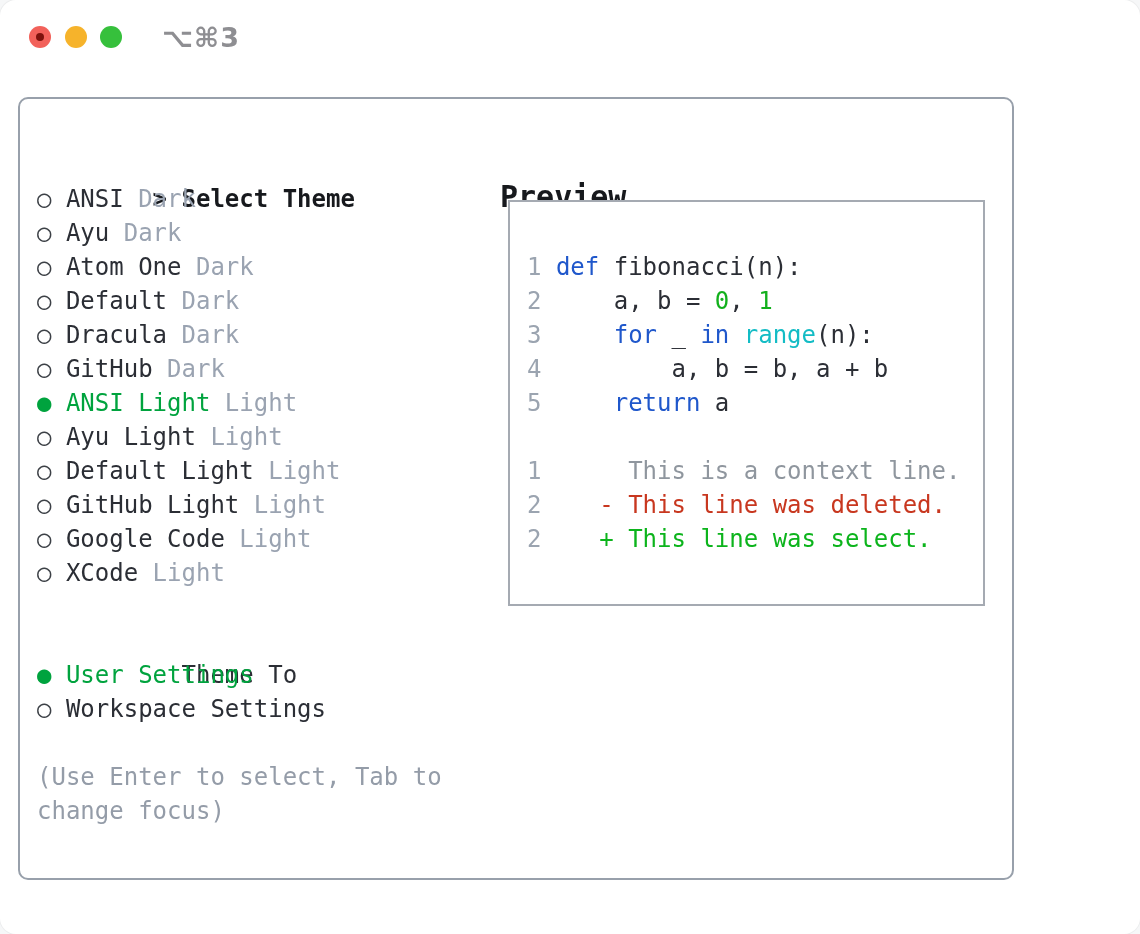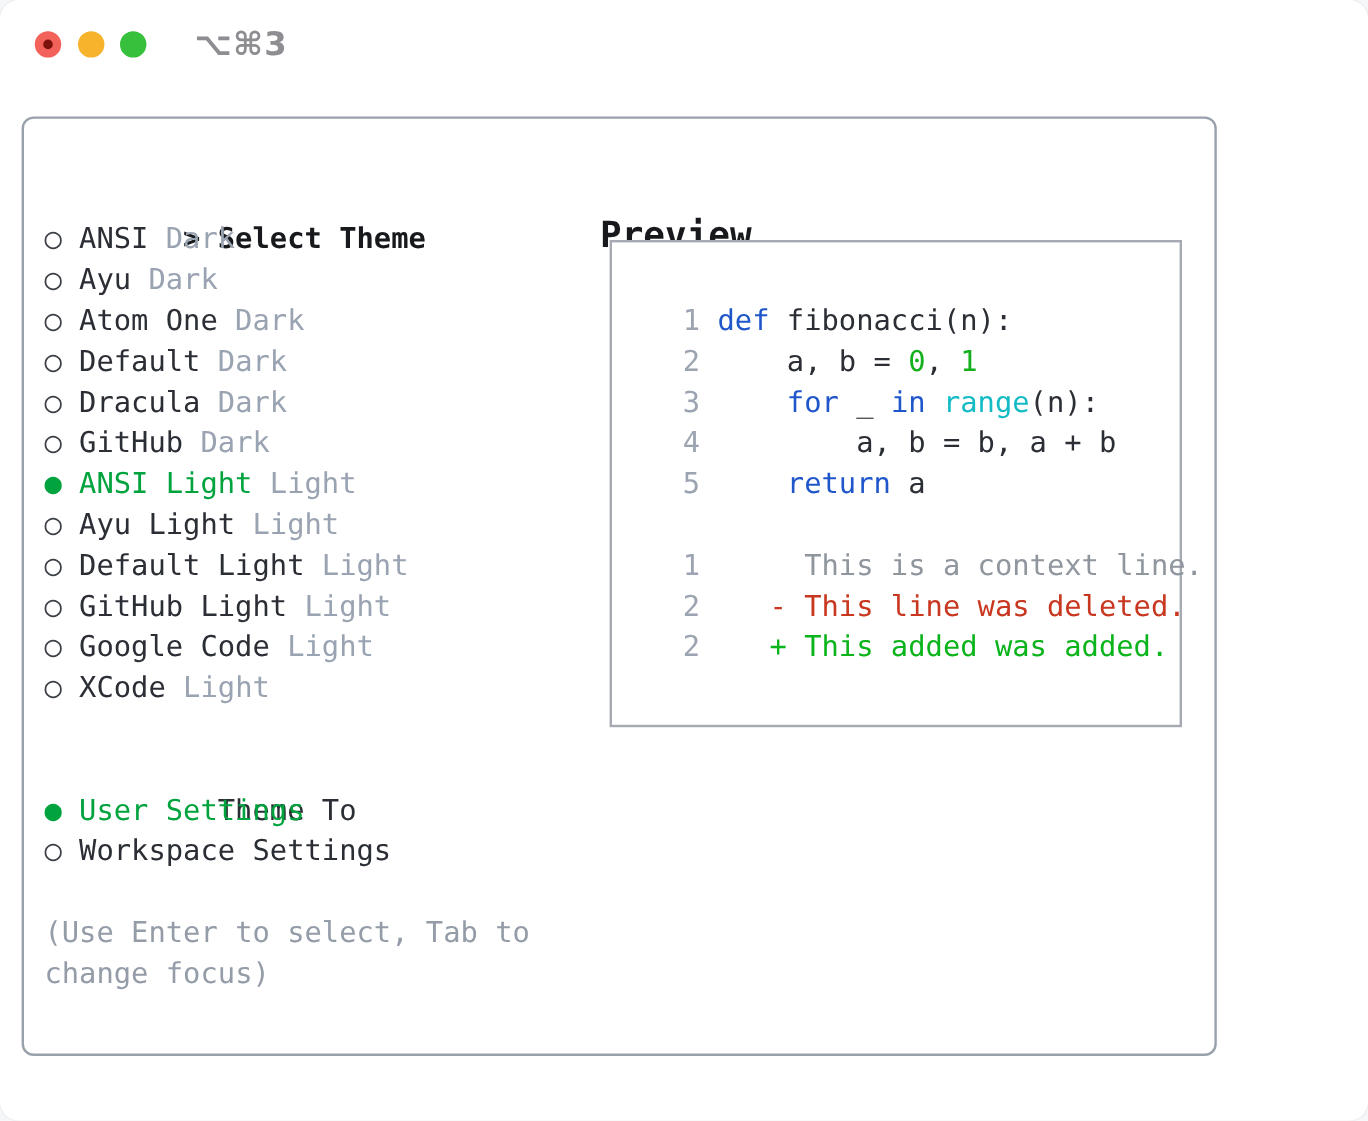--- a/index.html
+++ b/index.html
@@ -46,21 +46,21 @@
   
   .preview-title{
     position:absolute;left:480px;top:49px;
     font-size:30px;line-height:34px;font-weight:bold;color:var(--text_bold);margin-top:32px;
   }
   .preview-box{
     position:absolute;left:488px;top:101px;width:473px;height:402px;
     border:2px solid var(--border_inner);background:#fff;
   }
   #code{padding:48px 0 0 17px;font-size:24px;line-height:34px;}
-  .code-line{white-space:pre;height:34px;margin-left:42px;}
+  .code-line{white-space:pre;height:34px;}
   .ln{display:inline-block;width:2ch;color:var(--line_number);}
   .tok-plain{color:var(--text_dark);}
   .tok-keyword{color:var(--keyword_blue);}
   .tok-number{color:var(--number_green);}
   .tok-builtin{color:var(--builtin_cyan);text-align:right;}
   .tok-context{color:var(--context_gray);}
   .tok-deleted{color:var(--deleted_red);text-align:center;}
   .tok-added{color:var(--added_green);}
 </style>
 </head>
@@ -120,18 +120,18 @@
     <div class="preview-box">
       <div id="code">
           <div class="code-line"><span class="ln">1</span><span class="tok-keyword">def</span><span class="tok-plain"> fibonacci(n):</span></div>
           <div class="code-line"><span class="ln">2</span><span class="tok-plain">    a, b = </span><span class="tok-number">0</span><span class="tok-plain">, </span><span class="tok-number">1</span></div>
           <div class="code-line"><span class="ln">3</span><span class="tok-plain">    </span><span class="tok-keyword">for</span><span class="tok-plain"> _ </span><span class="tok-keyword">in</span><span class="tok-plain"> </span><span class="tok-builtin">range</span><span class="tok-plain">(n):</span></div>
           <div class="code-line"><span class="ln">4</span><span class="tok-plain">        a, b = b, a + b</span></div>
           <div class="code-line"><span class="ln">5</span><span class="tok-plain">    </span><span class="tok-keyword">return</span><span class="tok-plain"> a</span></div>
           <div class="code-line"><span class="ln"></span></div>
           <div class="code-line"><span class="ln">1</span><span class="tok-context">     This is a context line.</span></div>
           <div class="code-line"><span class="ln">2</span><span class="tok-deleted">   - This line was deleted.</span></div>
-          <div class="code-line"><span class="ln">2</span><span class="tok-added">   + This added was added.</span></div>
+          <div class="code-line"><span class="ln">2</span><span class="tok-added">   + This line was select.</span></div>
         </div>
     </div>
 
   </div>
 </div>
 
 </body></html>

